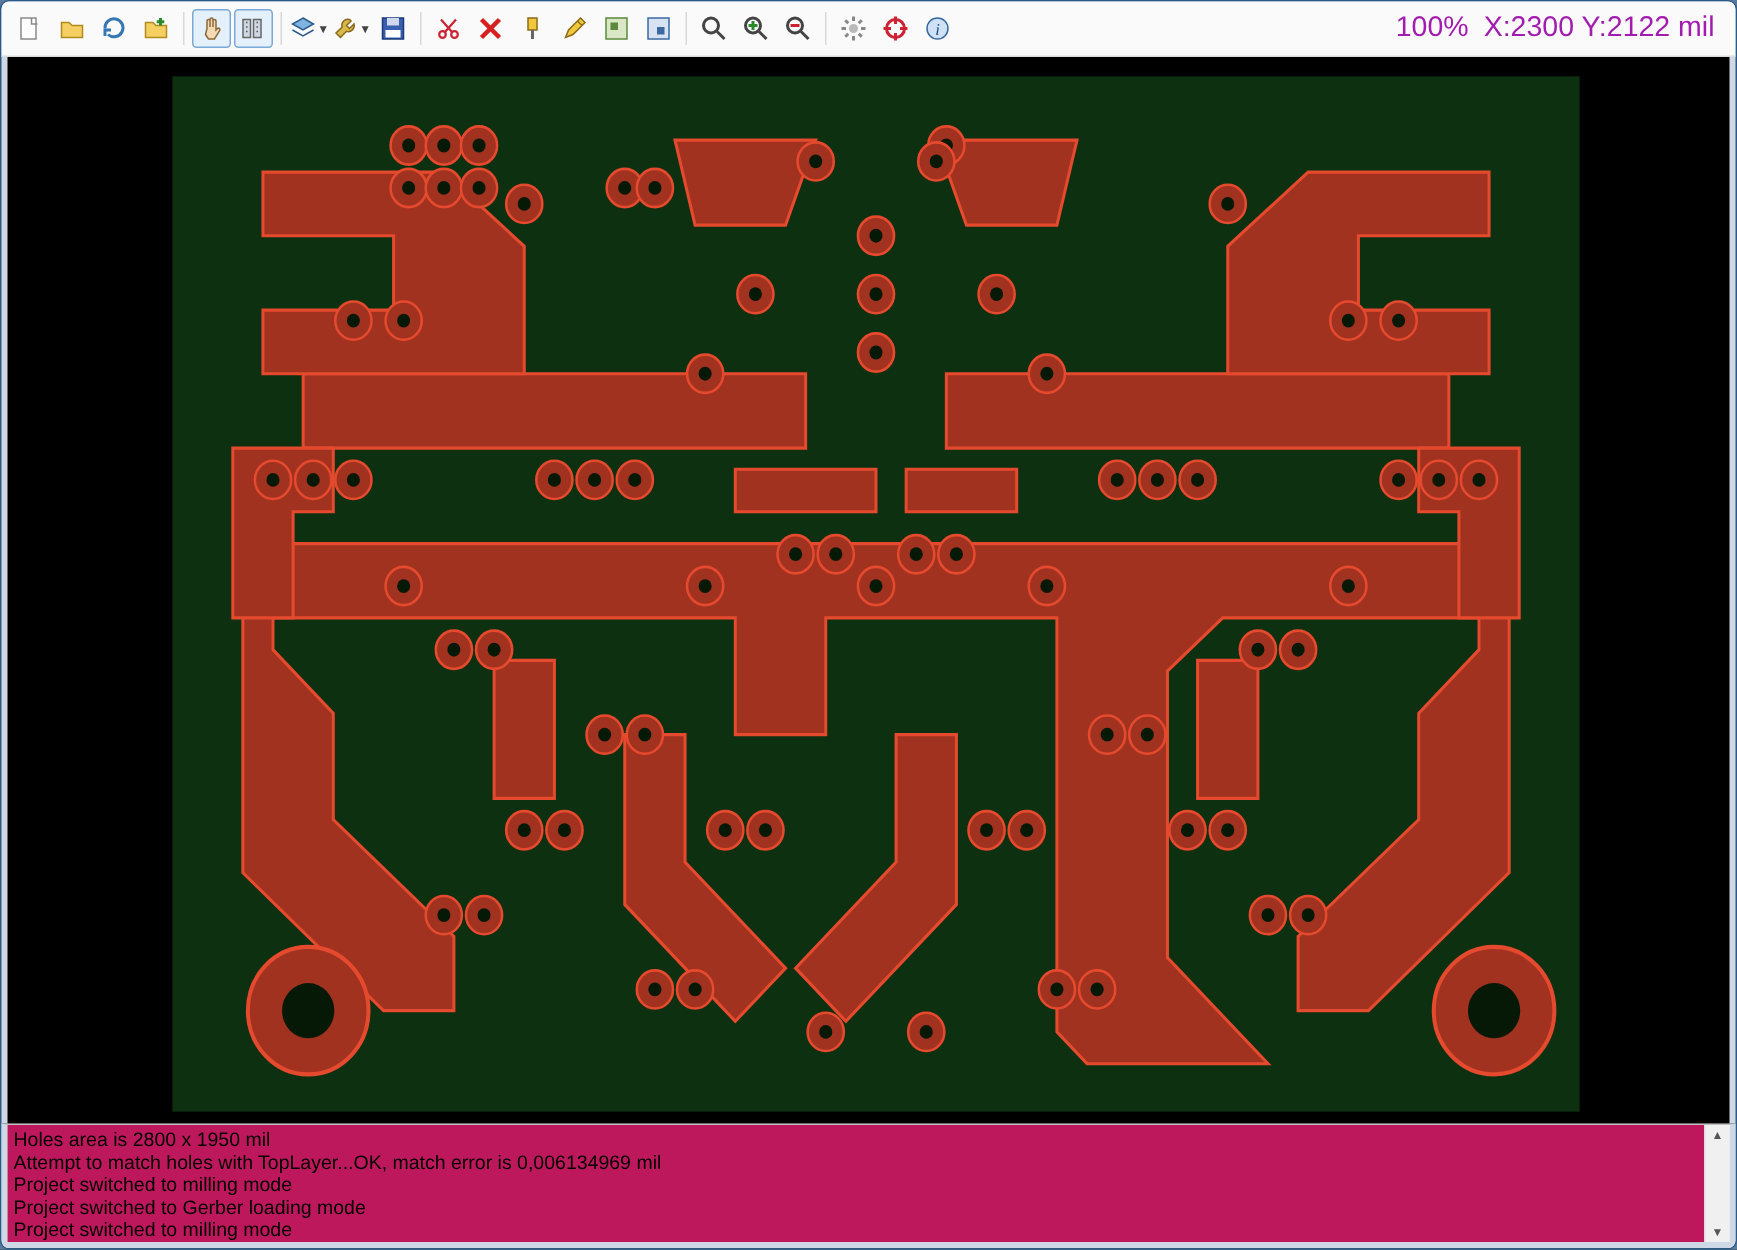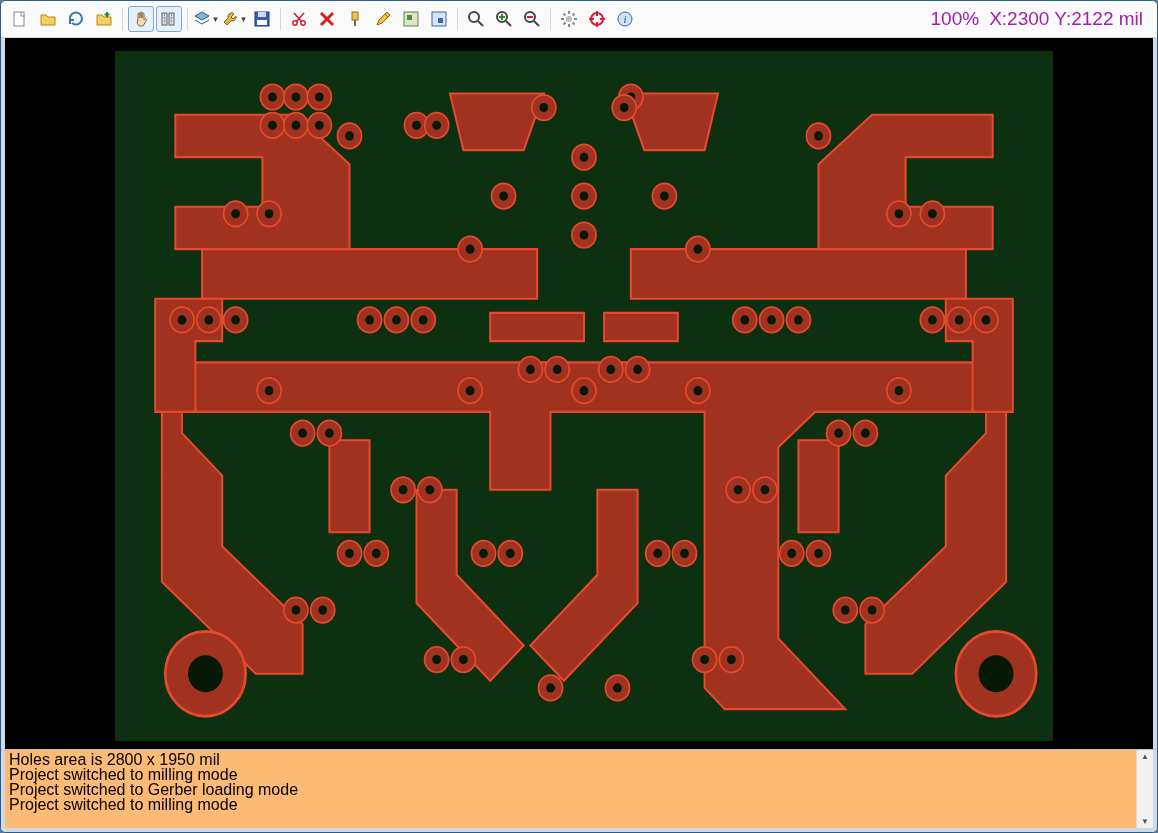--- a/index.html
+++ b/index.html
@@ -19,21 +19,21 @@
   .toolbar .stretch{flex:1}
   .status-readout{font-size:19px;color:#a21caf;padding-right:8px}
   .dd{display:flex;align-items:center}
   .dd .chev{font-size:8px;margin-left:1px;color:#444}
   
   .viewport{flex:1;background:#000;position:relative;overflow:hidden;border-left:4px solid #cfd9e6;border-right:4px solid #cfd9e6}
   .board{position:absolute;left:110px;top:13px;width:938px;height:690px;background:#0d3010;box-shadow:0 0 0 1px #071a09 inset}
   .board svg{width:100%;height:100%;display:block}
   
   .log-wrap{display:flex;border-top:1px solid #bfbfbf;border-left:4px solid #cfd9e6;border-right:4px solid #cfd9e6;border-bottom:4px solid #cfd9e6}
-  .log{flex:1;background:#fdba74;color:#000;font-size:16px;padding:2px 4px;line-height:15px;height:78px;box-sizing:border-box;overflow:hidden}
+  .log{flex:1;background:#be185d;color:#000;font-size:13px;padding:2px 4px;line-height:15px;height:78px;box-sizing:border-box;overflow:hidden}
   .scroll{width:17px;background:#f0f0f0;border-left:1px solid #dcdcdc;display:flex;flex-direction:column;align-items:center;justify-content:space-between;padding:2px 0;box-sizing:border-box}
   .scroll .sbtn{font-size:8px;color:#555}
   .icon-svg{width:18px;height:18px;display:block}
 </style>
 </head>
 <body>
 
 <div class="window">
 
 
@@ -557,20 +557,21 @@
               <circle cx="2340" cy="960" r="13" fill="#061806"></circle>
             </g>
           </g>
       </svg>
     </div>
   </div>
 
   <div class="log-wrap">
     <div class="log" id="log">
         <div>Holes area is 2800 x 1950 mil</div>
+        <div>Attempt to match holes with TopLayer...OK, match error is 0,006134969 mil</div>
         <div>Project switched to milling mode</div>
         <div>Project switched to Gerber loading mode</div>
         <div>Project switched to milling mode</div>
       </div>
     <div class="scroll">
       <span class="sbtn">▲</span>
       <span class="sbtn">▼</span>
     </div>
   </div>
 

